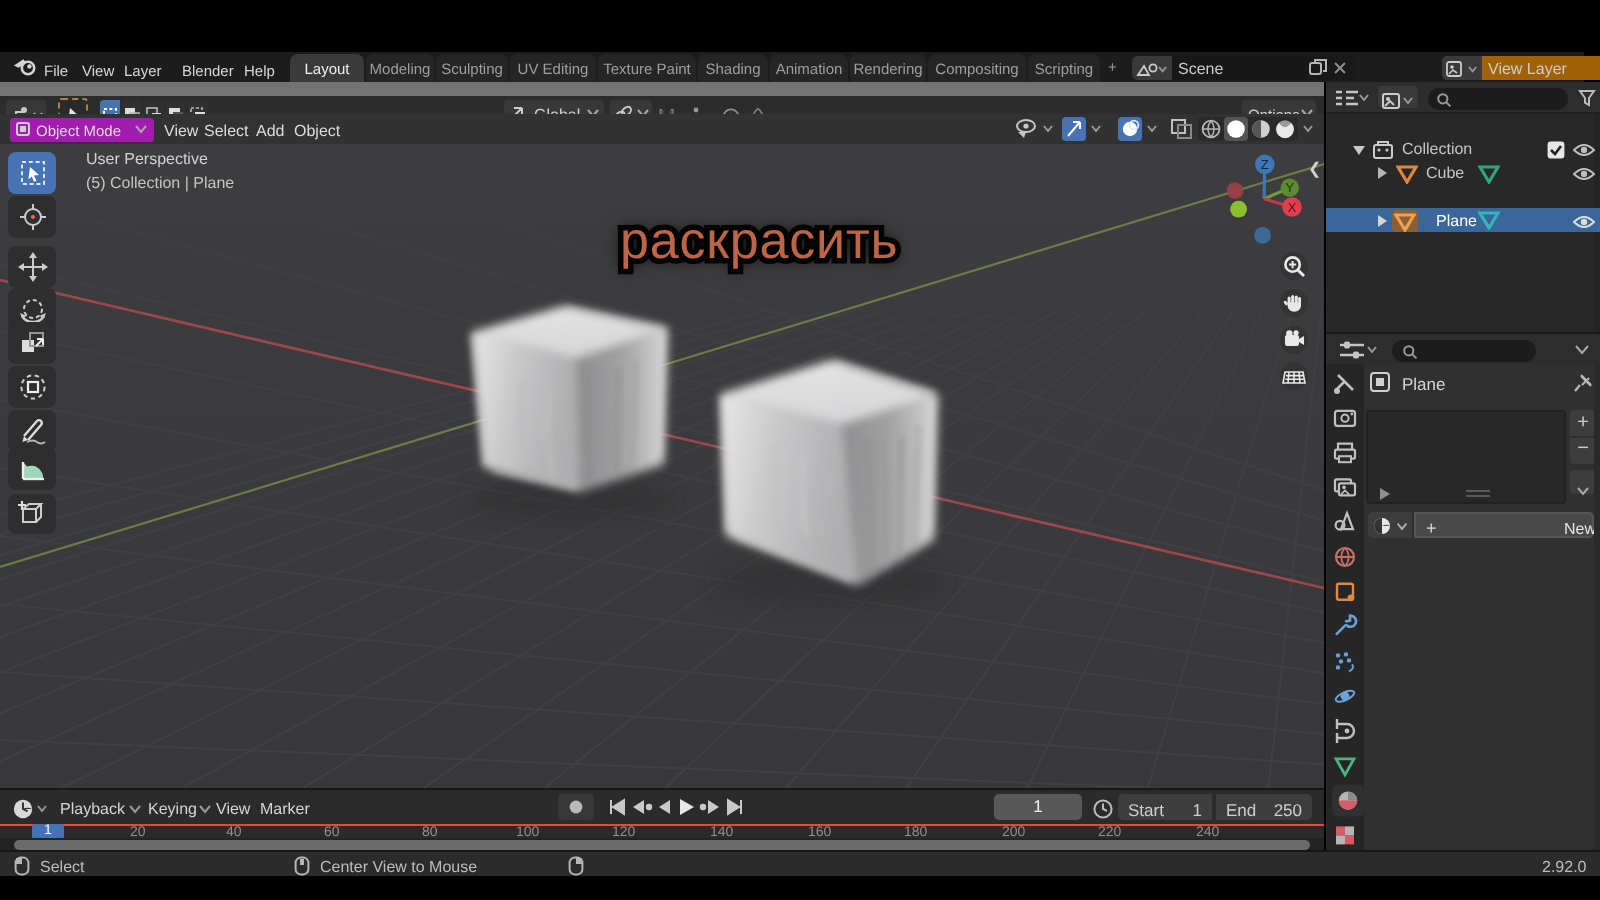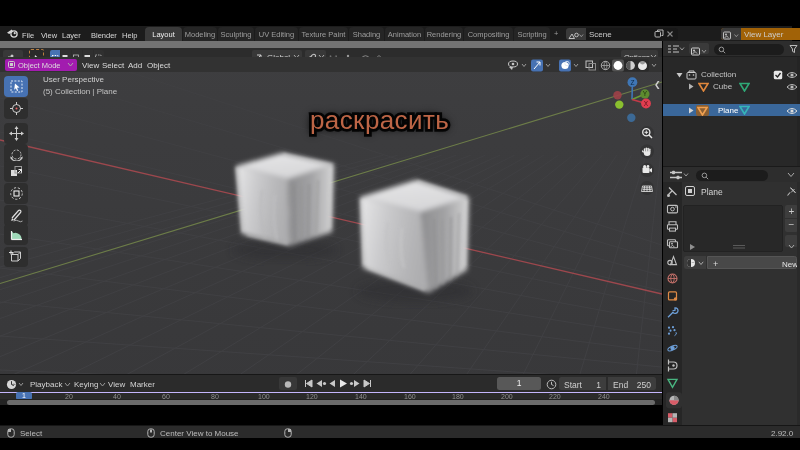--- a/index.html
+++ b/index.html
@@ -22,21 +22,21 @@
 .tool{position:absolute;left:4px;width:24px;height:21px;background:#2e2e2e;border-radius:4px;display:flex;align-items:center;justify-content:center}
 .tool.blue{background:#4772b3}
 
 #outliner{left:663px;top:41px;width:137px;height:125px;background:#282828}
 #outlhead{position:absolute;left:0;top:0;width:137px;height:16px;background:#2d2d2d;border-bottom:1px solid #1f1f1f}
 .orow{position:absolute;left:0;width:137px;height:12px;font-size:8px;color:#c6c6c6;display:flex;align-items:center;white-space:nowrap}
 #props{left:663px;top:166px;width:137px;height:259px;background:#303030}
 #propshead{position:absolute;left:0;top:0;width:137px;height:16px;background:#2d2d2d;border-top:1px solid #1a1a1a}
 #tabstrip{position:absolute;left:0;top:16px;width:19px;height:243px;background:#262626}
 
-#timeline{left:0;top:374px;width:662px;height:31px;background:#c4b5fd}
+#timeline{left:0;top:394px;width:662px;height:31px;background:#ef4444}
 
 #statusbar{left:0;top:425px;width:800px;height:13px;background:#2b2b2b;border-top:1px solid #161616}
 #blackbottom{left:0;top:438px;width:800px;height:12px;background:#000}
 </style></head>
 <body>
 <div id="app">
 
 
   <div class="abs" id="topbar">
     <svg class="abs" style="left:6px;top:2px" width="14" height="11" viewBox="0 0 14 11">

